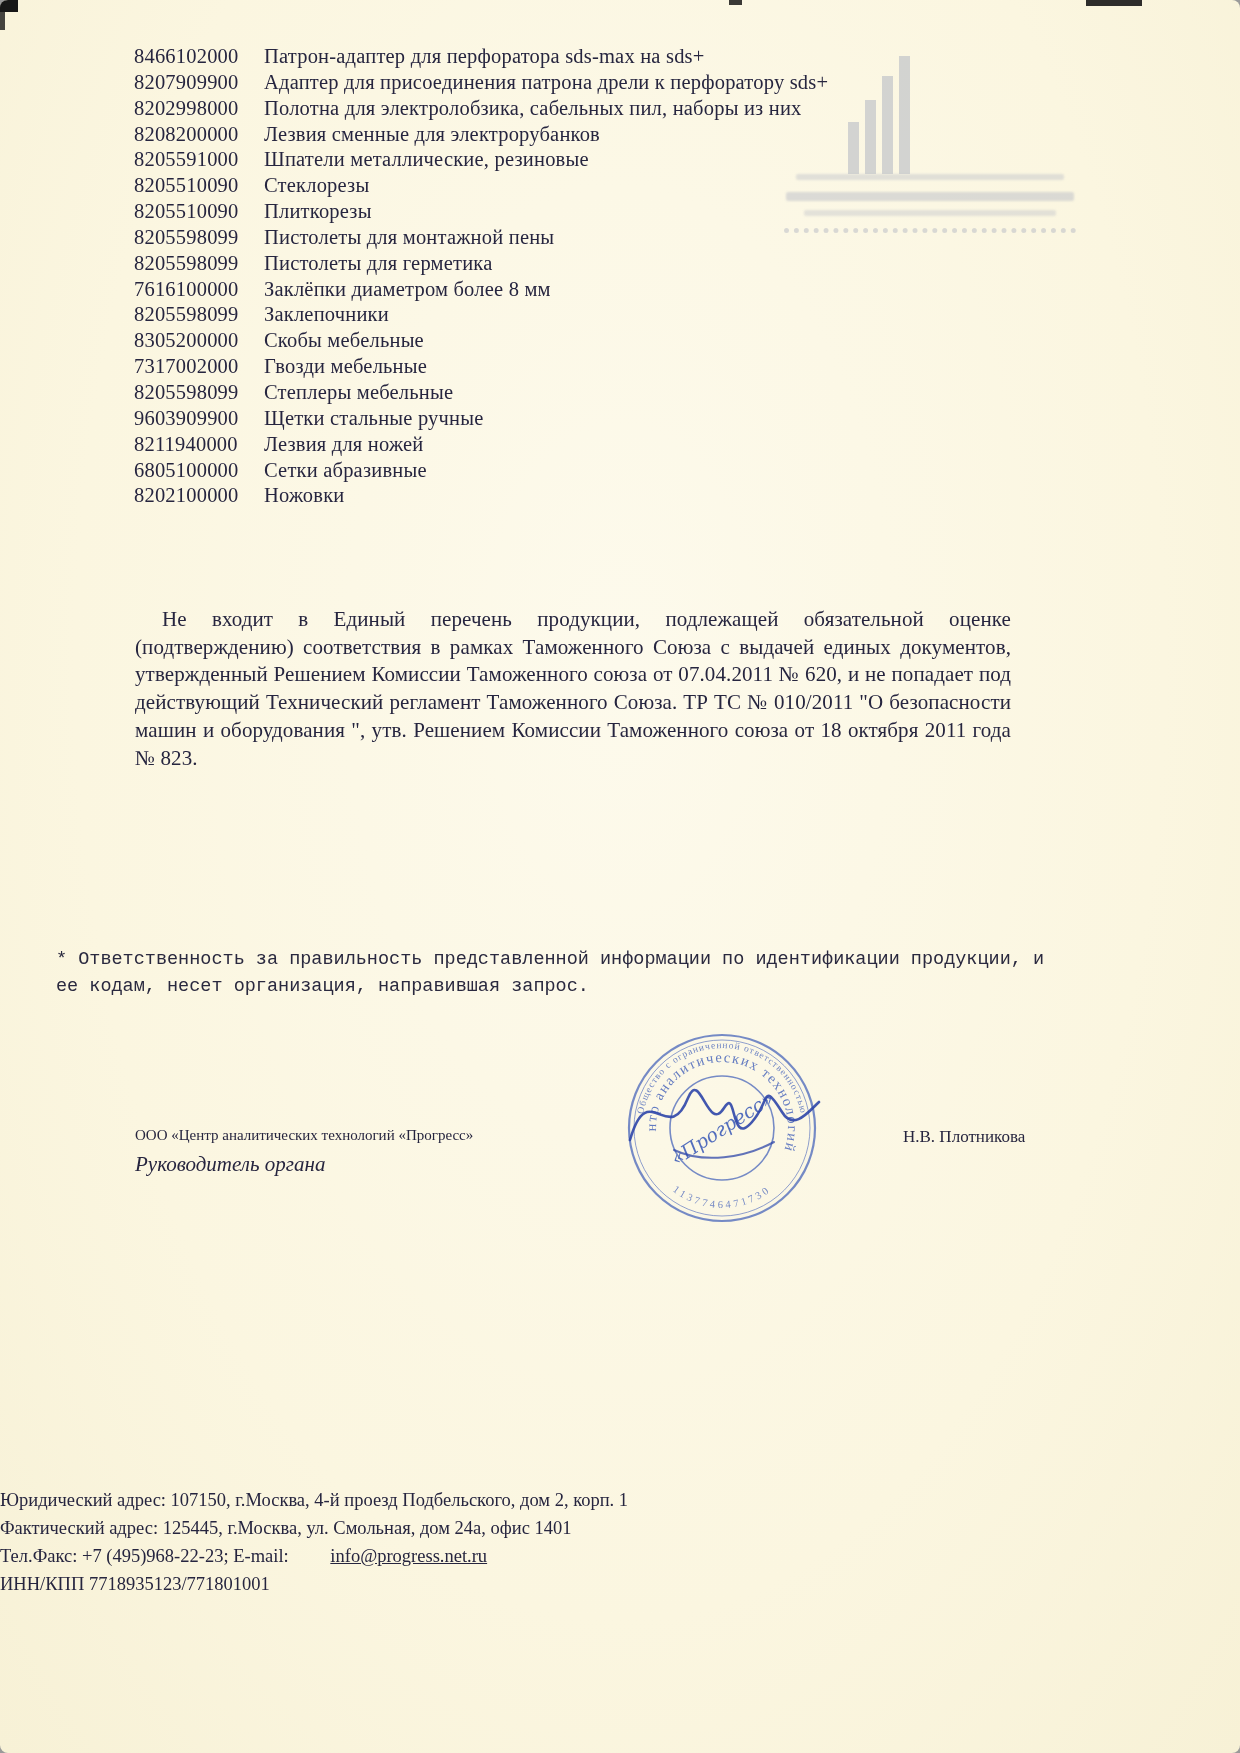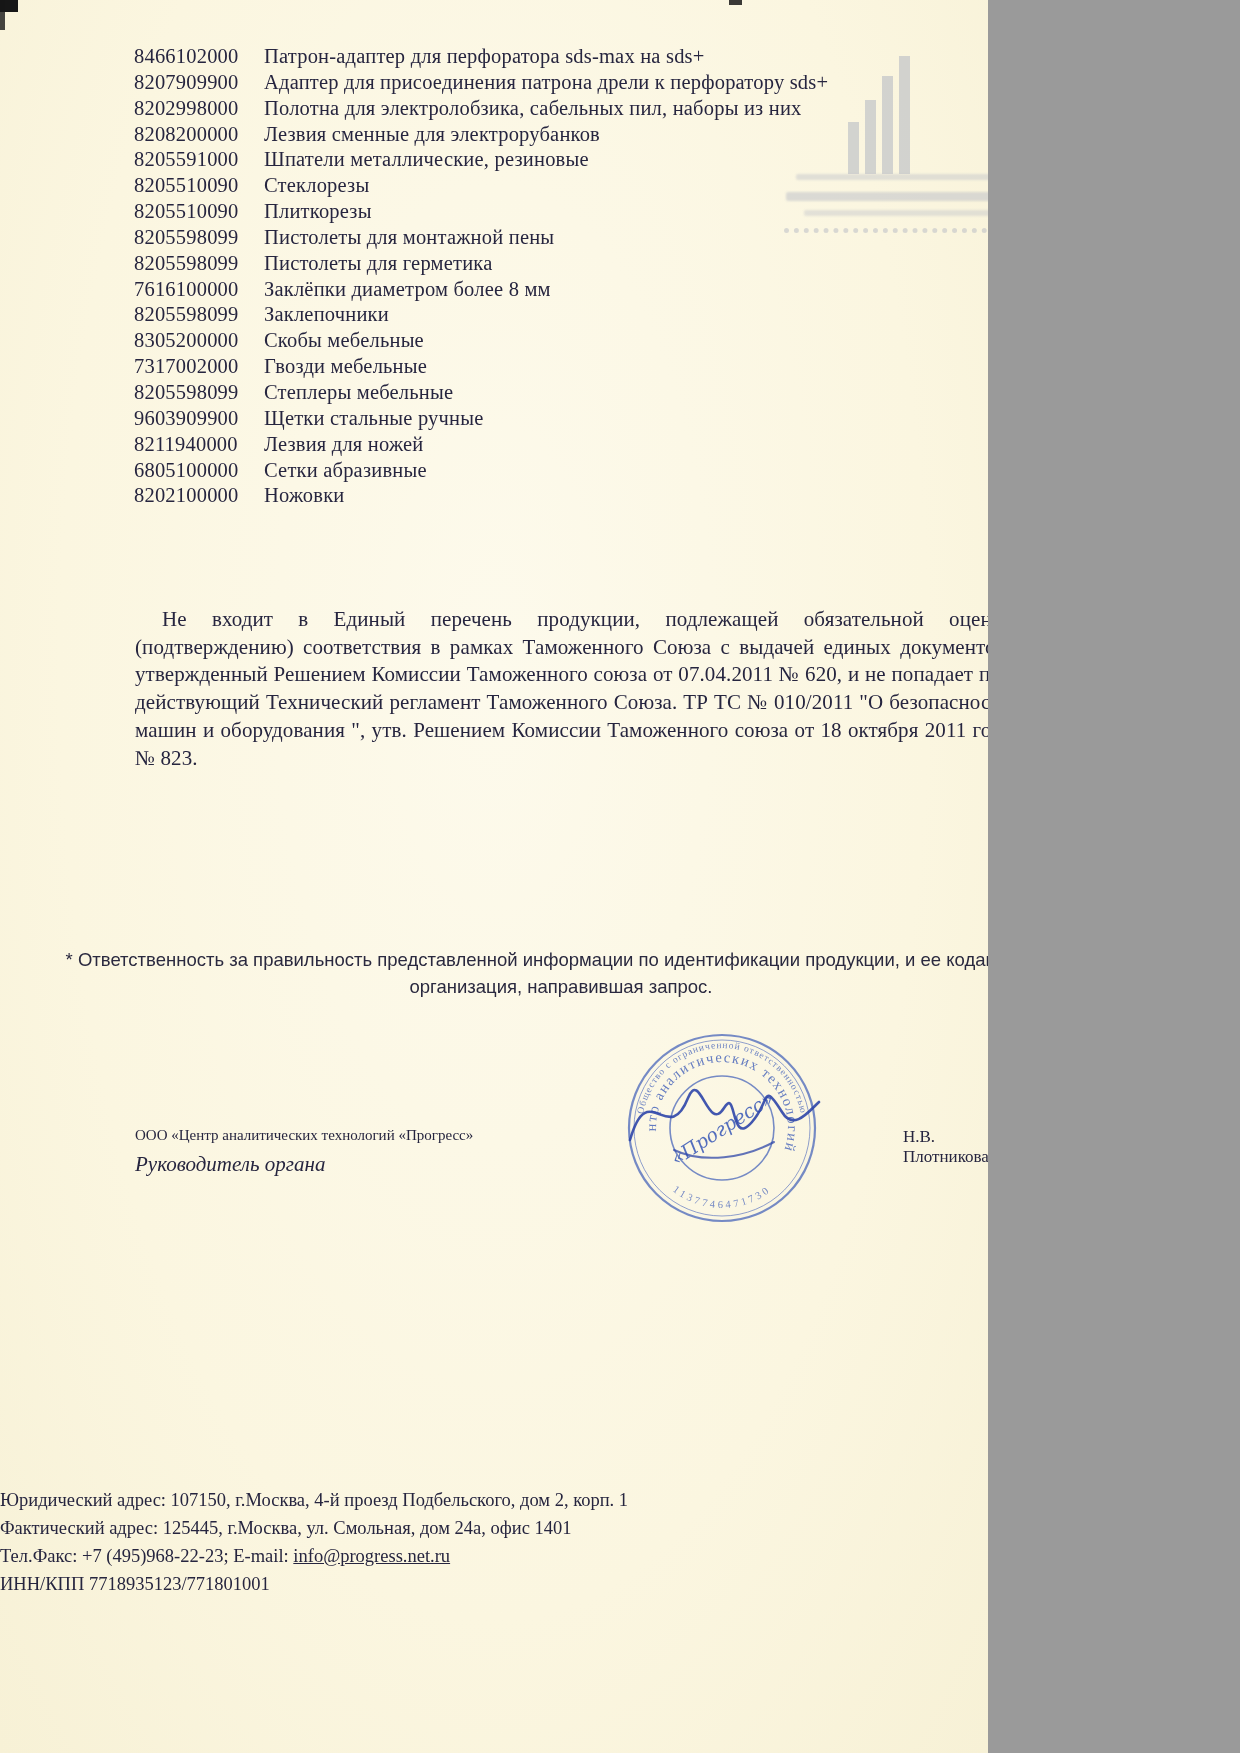--- a/index.html
+++ b/index.html
@@ -1,25 +1,26 @@
 <!DOCTYPE html>
 <html><head>
 <meta charset="utf-8">
 <style>
   * { margin: 0; padding: 0; box-sizing: border-box; }
   html, body { width: 1240px; }
   body { font-family: "Liberation Serif", serif; background: #9a9a9a; }
 
   .page {
     position: relative;
-    width: 988px;
+    width: 1240px;
     height: 1753px;
     background: radial-gradient(ellipse at 50% 38%, #fdfaec 0%, #fbf6e0 62%, #f7f1d6 100%);
     color: #26253f;
     overflow: hidden;
+    border-radius: 8px;
   }
 
   
   .artifact { position: absolute; background: #171717; }
   .a-tl  { left: 0; top: 0; width: 18px; height: 12px; }
   .a-tl2 { left: 0; top: 0; width: 5px;  height: 30px; opacity: .8; }
   .a-tm  { left: 729px; top: 0; width: 13px; height: 5px; opacity: .85; }
   .a-tr  { left: 1086px; top: 0; width: 56px; height: 6px; opacity: .9; }
 
   
@@ -37,34 +38,34 @@
   .codes { position: absolute; left: 134px; top: 44px; font-size: 20.5px; line-height: 25.85px; letter-spacing: .2px; }
   .code-row { display: flex; }
   .code { width: 130px; }
 
   
   .para { position: absolute; left: 135px; width: 876px; font-size: 21px; line-height: 27.7px; text-align: justify; text-indent: 27px; letter-spacing: .1px; }
   .para-exemption { top: 606px; }
   .para-validity  { top: 818px; }
 
   
-  .footnote { position: absolute; left: 56px; top: 946px; width: 1010px; font-family: Liberation Sans, sans-serif; font-size: 18.5px; line-height: 27px; text-align: center; color: #2a293f; }
+  .footnote { position: absolute; left: 56px; top: 946px; width: 1010px; font-family: Liberation Mono, monospace; font-size: 18.5px; line-height: 27px; text-align: left; color: #2a293f; }
 
   
   .sig-role { position: absolute; left: 135px; top: 1152px; font-size: 21px; font-style: italic; }
   .sig-org  { position: absolute; left: 135px; top: 1127px; font-size: 15px; }
   .sig-name { position: absolute; left: 903px; top: 1127px; font-size: 17px; }
 
   
   .stamp { position: absolute; left: 600px; top: 1006px; width: 244px; height: 244px; opacity: .88; }
   .scribble { position: absolute; left: 612px; top: 1052px; width: 220px; height: 140px; }
 
   
   .footer { position: absolute; left: 0; top: 1486px; width: 1124px; text-align: left; font-size: 18.5px; line-height: 28px; }
-  .email { text-decoration: underline; }
+  .email { text-decoration: underline; margin-left: 37px; }
 </style>
 </head>
 <body>
 
 <div class="page">
 
   <div class="artifact a-tl"></div>
   <div class="artifact a-tl2"></div>
   <div class="artifact a-tm"></div>
   <div class="artifact a-tr"></div>

